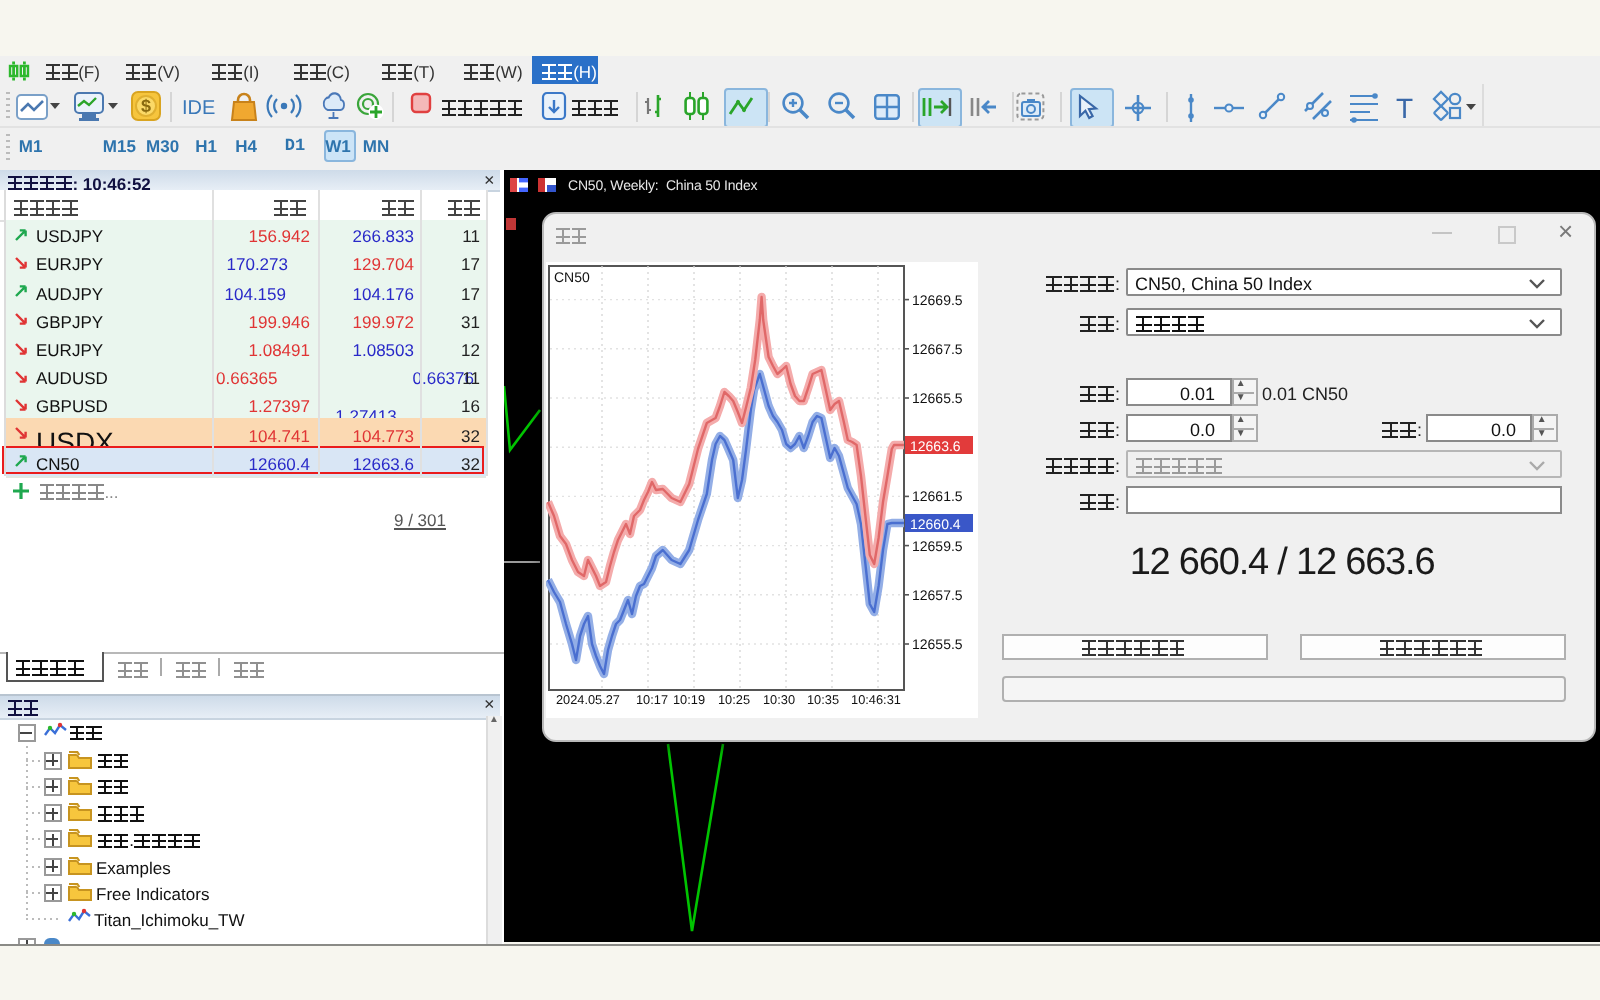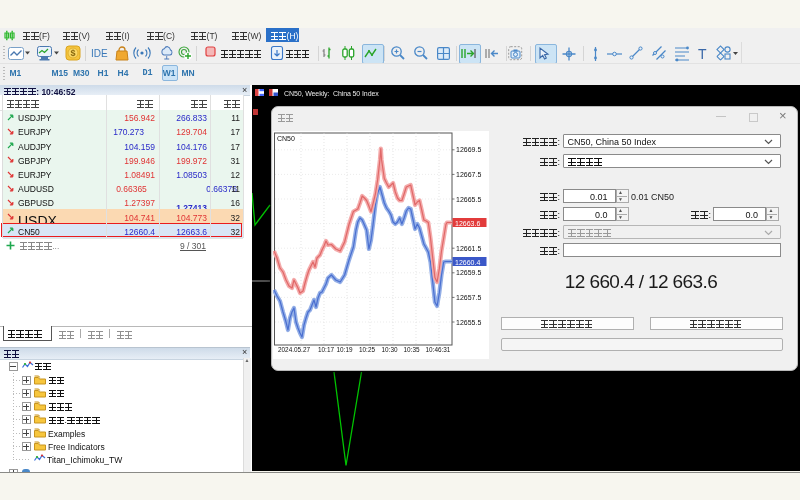--- a/index.html
+++ b/index.html
@@ -235,21 +235,21 @@
     </svg>
 <div class="abs" style="left:18px;top:127.4px;color:#111;font-size:8.5px;">EURJPY</div>
 <div class="abs" style="left:108px;top:127.4px;width:36px;text-align:right;color:#2929c8;font-size:8.5px;">170.273</div>
 <div class="abs" style="left:159px;top:127.4px;width:48px;text-align:right;color:#e03434;font-size:8.5px;">129.704</div>
 <div class="abs" style="left:196px;top:127.4px;width:44px;text-align:right;color:#222;font-size:8.5px;">17</div>
 <div class="abs" style="left:2.5px;top:138.4px;width:240px;height:14.2px;background:#eaf6ee;border-bottom:1px solid #e2e8e2;"></div>
 <svg width="7" height="7" style="position:absolute;left:7px;top:142.2px">
       <path d="M1 6 L5.8 1.2 M5.8 1.2 H2.9 M5.8 1.2 V4.1" stroke="#1fa84f" stroke-width="1.2" fill="none"></path>
     </svg>
 <div class="abs" style="left:18px;top:141.6px;color:#111;font-size:8.5px;">AUDJPY</div>
-<div class="abs" style="left:108px;top:141.6px;width:47px;text-align:right;color:#2929c8;font-size:8.5px;">104.159</div>
+<div class="abs" style="left:96px;top:141.6px;width:47px;text-align:right;color:#2929c8;font-size:8.5px;">104.159</div>
 <div class="abs" style="left:159px;top:141.6px;width:48px;text-align:right;color:#2929c8;font-size:8.5px;">104.176</div>
 <div class="abs" style="left:196px;top:141.6px;width:44px;text-align:right;color:#222;font-size:8.5px;">17</div>
 <div class="abs" style="left:2.5px;top:152.6px;width:240px;height:14.2px;background:#eaf6ee;border-bottom:1px solid #e2e8e2;"></div>
 <svg width="7" height="7" style="position:absolute;left:7px;top:156.4px">
       <path d="M1 1 L5.8 5.8 M5.8 5.8 H2.9 M5.8 5.8 V2.9" stroke="#e03434" stroke-width="1.2" fill="none"></path>
     </svg>
 <div class="abs" style="left:18px;top:155.8px;color:#111;font-size:8.5px;">GBPJPY</div>
 <div class="abs" style="left:108px;top:155.8px;width:47px;text-align:right;color:#e03434;font-size:8.5px;">199.946</div>
 <div class="abs" style="left:159px;top:155.8px;width:48px;text-align:right;color:#e03434;font-size:8.5px;">199.972</div>
 <div class="abs" style="left:196px;top:155.8px;width:44px;text-align:right;color:#222;font-size:8.5px;">31</div>
@@ -259,30 +259,30 @@
     </svg>
 <div class="abs" style="left:18px;top:170.0px;color:#111;font-size:8.5px;">EURJPY</div>
 <div class="abs" style="left:108px;top:170.0px;width:47px;text-align:right;color:#e03434;font-size:8.5px;">1.08491</div>
 <div class="abs" style="left:159px;top:170.0px;width:48px;text-align:right;color:#2929c8;font-size:8.5px;">1.08503</div>
 <div class="abs" style="left:196px;top:170.0px;width:44px;text-align:right;color:#222;font-size:8.5px;">12</div>
 <div class="abs" style="left:2.5px;top:181.0px;width:240px;height:14.2px;background:#eaf6ee;border-bottom:1px solid #e2e8e2;"></div>
 <svg width="7" height="7" style="position:absolute;left:7px;top:184.8px">
       <path d="M1 1 L5.8 5.8 M5.8 5.8 H2.9 M5.8 5.8 V2.9" stroke="#e03434" stroke-width="1.2" fill="none"></path>
     </svg>
 <div class="abs" style="left:18px;top:184.2px;color:#111;font-size:8.5px;">AUDUSD</div>
-<div class="abs" style="left:108px;top:184.2px;width:47px;text-align:center;color:#e03434;font-size:8.5px;">0.66365</div>
+<div class="abs" style="left:108px;top:184.2px;width:47px;text-align:left;color:#e03434;font-size:8.5px;">0.66365</div>
 <div class="abs" style="left:159px;top:184.2px;width:48px;text-align:right;color:#2929c8;font-size:8.5px;margin-left:30px;">0.66376</div>
 <div class="abs" style="left:196px;top:184.2px;width:44px;text-align:right;color:#222;font-size:8.5px;">11</div>
 <div class="abs" style="left:2.5px;top:195.2px;width:240px;height:14.2px;background:#eaf6ee;border-bottom:1px solid #e2e8e2;"></div>
 <svg width="7" height="7" style="position:absolute;left:7px;top:199.0px">
       <path d="M1 1 L5.8 5.8 M5.8 5.8 H2.9 M5.8 5.8 V2.9" stroke="#e03434" stroke-width="1.2" fill="none"></path>
     </svg>
 <div class="abs" style="left:18px;top:198.4px;color:#111;font-size:8.5px;">GBPUSD</div>
 <div class="abs" style="left:108px;top:198.4px;width:47px;text-align:right;color:#e03434;font-size:8.5px;">1.27397</div>
-<div class="abs" style="left:159px;top:203px;width:48px;text-align:right;color:#2929c8;font-size:8.5px;font-weight:bold;">1.27413</div>
+<div class="abs" style="left:159px;top:203px;width:48px;text-align:center;color:#2929c8;font-size:8.5px;">1.27413</div>
 <div class="abs" style="left:196px;top:198.4px;width:44px;text-align:right;color:#222;font-size:8.5px;">16</div>
 <div class="abs" style="left:2.5px;top:209.4px;width:240px;height:14.2px;background:#fbd9b2;border-bottom:1px solid #e2e8e2;"></div>
 <svg width="7" height="7" style="position:absolute;left:7px;top:213.2px">
       <path d="M1 1 L5.8 5.8 M5.8 5.8 H2.9 M5.8 5.8 V2.9" stroke="#e03434" stroke-width="1.2" fill="none"></path>
     </svg>
 <div class="abs" style="left:18px;top:212.6px;color:#111;font-size:14px;">USDX</div>
 <div class="abs" style="left:108px;top:212.6px;width:47px;text-align:right;color:#e03434;font-size:8.5px;">104.741</div>
 <div class="abs" style="left:159px;top:212.6px;width:48px;text-align:right;color:#e03434;font-size:8.5px;">104.773</div>
 <div class="abs" style="left:196px;top:212.6px;width:44px;text-align:right;color:#222;font-size:8.5px;">32</div>
 <div class="abs" style="left:2.5px;top:223.6px;width:240px;height:14.2px;background:#d9e6f5;border-bottom:1px solid #e2e8e2;"></div>
@@ -296,21 +296,21 @@
 <div class="abs" style="left:196px;top:226.8px;width:44px;text-align:right;color:#222;font-size:8.5px;">32</div>
 <div class="abs" style="left:2px;top:95px;width:1px;height:142.8px;background:#dcdcdc;"></div>
 <div class="abs" style="left:105.5px;top:95px;width:1px;height:142.8px;background:#e0e0e0;"></div>
 <div class="abs" style="left:158.5px;top:95px;width:1px;height:142.8px;background:#e0e0e0;"></div>
 <div class="abs" style="left:209.5px;top:95px;width:1px;height:142.8px;background:#e0e0e0;"></div>
 <div class="abs" style="left:242.5px;top:95px;width:1px;height:142.8px;background:#e0e0e0;"></div>
 <svg width="9" height="9" style="position:absolute;left:6px;top:240.8px">
       <path d="M4.5 0.5 V8.5 M0.5 4.5 H8.5" stroke="#1fa84f" stroke-width="1.6"></path>
     </svg>
 <div class="abs" style="left:19px;top:241.0px;color:#888;font-size:8.5px;"><span class="g"></span><span class="g"></span><span class="g"></span><span class="g"></span>...</div>
-<div class="abs" style="left:180px;top:241.0px;width:60px;text-align:left;color:#555;font-size:8.5px;text-decoration:underline;">9 / 301</div>
+<div class="abs" style="left:180px;top:255px;width:60px;text-align:center;color:#555;font-size:8.5px;text-decoration:underline;">9 / 301</div>
 
 <div class="abs" style="left:0;top:326px;width:252px;height:1px;background:#b8b8b8;"></div>
 <div class="abs" style="left:3px;top:326px;width:47px;height:14px;background:#fff;border:1px solid #555;border-top:none;"></div>
 <div class="abs" style="left:7px;top:329.5px;color:#111;font-size:9px;letter-spacing:1px;"><span class="g"></span><span class="g"></span><span class="g"></span><span class="g"></span></div>
 <div class="abs" style="left:58px;top:330px;color:#909090;font-size:8.5px;"><span class="g"></span><span class="g"></span></div>
 <div class="abs" style="left:80px;top:329px;width:1px;height:9px;background:#aaa;"></div>
 <div class="abs" style="left:87px;top:330px;color:#909090;font-size:8.5px;"><span class="g"></span><span class="g"></span></div>
 <div class="abs" style="left:109px;top:329px;width:1px;height:9px;background:#aaa;"></div>
 <div class="abs" style="left:116px;top:330px;color:#909090;font-size:8.5px;"><span class="g"></span><span class="g"></span></div>
 

